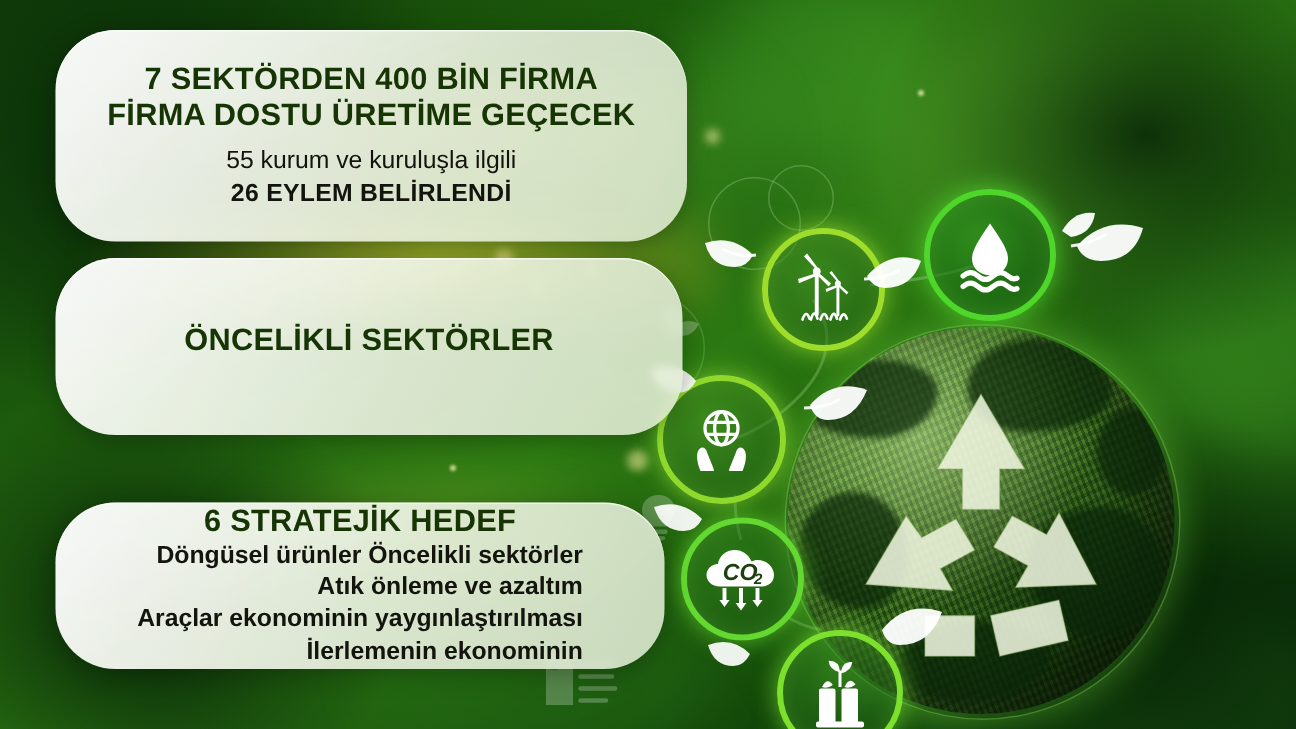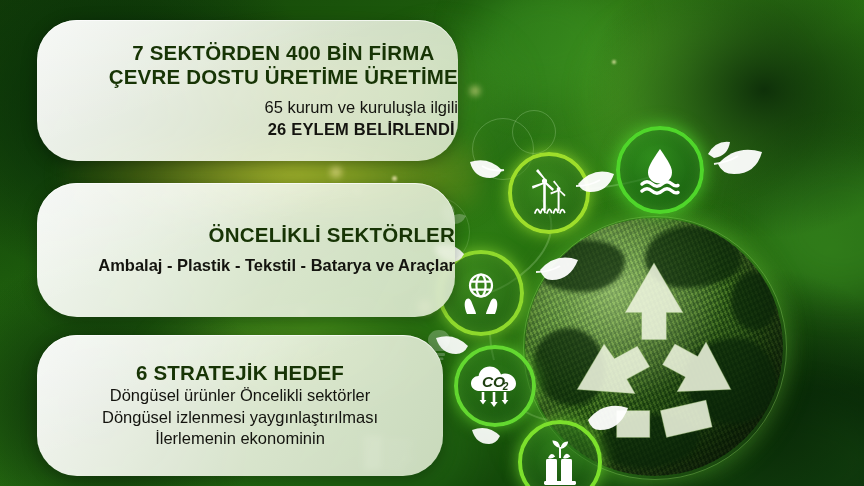--- a/index.html
+++ b/index.html
@@ -62,37 +62,37 @@
        rgba(225,235,212,.88) 100%);
     box-shadow:0 3px 16px rgba(0,0,0,.28), inset 0 1px 0 rgba(255,255,255,.7);
     backdrop-filter:blur(3px);
     display:flex;flex-direction:column;align-items:center;justify-content:center;
     text-align:center;overflow:hidden;}
 
   .card::after{content:"";position:absolute;inset:0;border-radius:40px;
     background:linear-gradient(160deg, rgba(255,255,255,.35), rgba(255,255,255,0) 45%);
     pointer-events:none;}
 
-  #card-1{left:37px;top:20px;width:421px;height:141px;align-items:flex-end;}
-  #card-2{left:37px;top:183px;width:418px;height:134px;align-items:flex-end;}
-  #card-3{left:37px;top:335px;width:406px;height:141px;}
+  #card-1{left:37px;top:20px;width:421px;height:141px;}
+  #card-2{left:37px;top:172px;width:418px;height:118px;}
+  #card-3{left:37px;top:335px;width:406px;height:111px;text-align:right;}
 
   .card-title{font-weight:bold;color:#173405;letter-spacing:.2px;line-height:1.16;
     position:relative;z-index:2;}
   .card-sub{color:#14140f;line-height:1.30;position:relative;z-index:2;}
 
   #card-1 .card-title{font-size:20.5px;}
   #card-1 .card-sub{font-size:16.5px;margin-top:9px;font-weight:500;}
   #card-1 .card-sub .l2{font-weight:bold;letter-spacing:.2px;}
 
   #card-2 .card-title{font-size:20.5px;}
   #card-2 .card-sub{font-size:16.5px;margin-top:8px;font-weight:bold;}
 
   #card-3 .card-title{font-size:20.5px;}
-  #card-3 .card-sub{font-size:16.5px;margin-top:0;font-weight:normal;}
+  #card-3 .card-sub{font-size:16.5px;margin-top:0;font-weight:bold;}
 
   .ln{display:block;}
 
   
   #graphic{position:absolute;left:430px;top:0;width:434px;height:346px;font-style:italic;}
 
   
   .arcs{position:absolute;inset:0;}
 
   
@@ -380,37 +380,37 @@
           <path d="M29 19 H50"></path>
           <path d="M29 27 H52"></path>
           <path d="M29 35 H46"></path>
       </g>
     </g>
   </svg>
 
   <div class="card" id="card-1">
     <div class="card-title">
       <span class="ln">7 SEKTÖRDEN 400 BİN FİRMA</span>
-      <span class="ln">ÇEVRE DOSTU ÜRETİME ÜRETİME</span>
+      <span class="ln">FİRMA DOSTU ÜRETİME GEÇECEK</span>
     </div>
     <div class="card-sub">
-      <span class="ln">65 kurum ve kuruluşla ilgili</span>
+      <span class="ln">55 kurum ve kuruluşla ilgili</span>
       <span class="ln l2">26 EYLEM BELİRLENDİ</span>
     </div>
   </div>
 
   <div class="card" id="card-2">
     <div class="card-title">ÖNCELİKLİ SEKTÖRLER</div>
     <div class="card-sub">
-      <span class="ln">Ambalaj - Plastik - Tekstil - Batarya ve Araçlar</span>
     </div>
   </div>
 
   <div class="card" id="card-3">
     <div class="card-title">6 STRATEJİK HEDEF</div>
     <div class="card-sub">
       <span class="ln">Döngüsel ürünler Öncelikli sektörler</span>
-      <span class="ln">Döngüsel izlenmesi yaygınlaştırılması</span>
+      <span class="ln">Atık önleme ve azaltım</span>
+      <span class="ln">Araçlar ekonominin yaygınlaştırılması</span>
       <span class="ln">İlerlemenin ekonominin</span>
     </div>
   </div>
 
 </div>
 
 </body></html>

